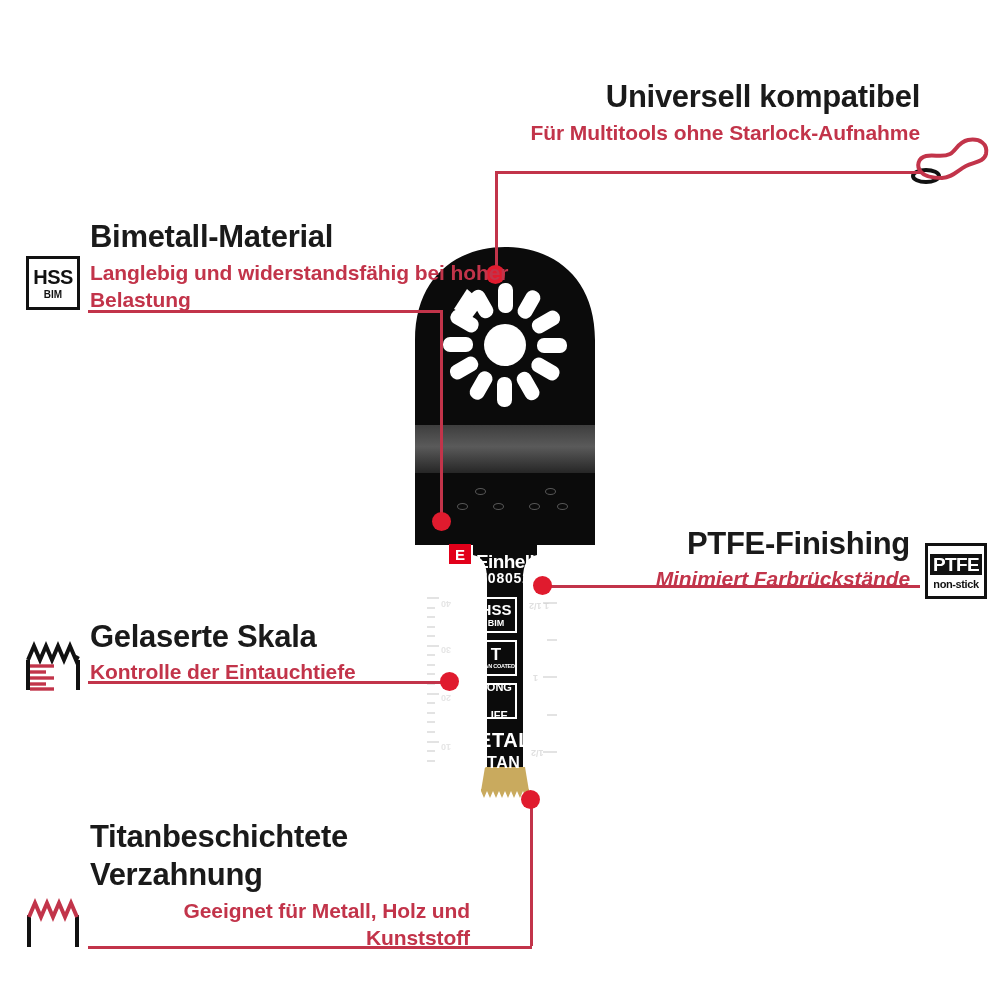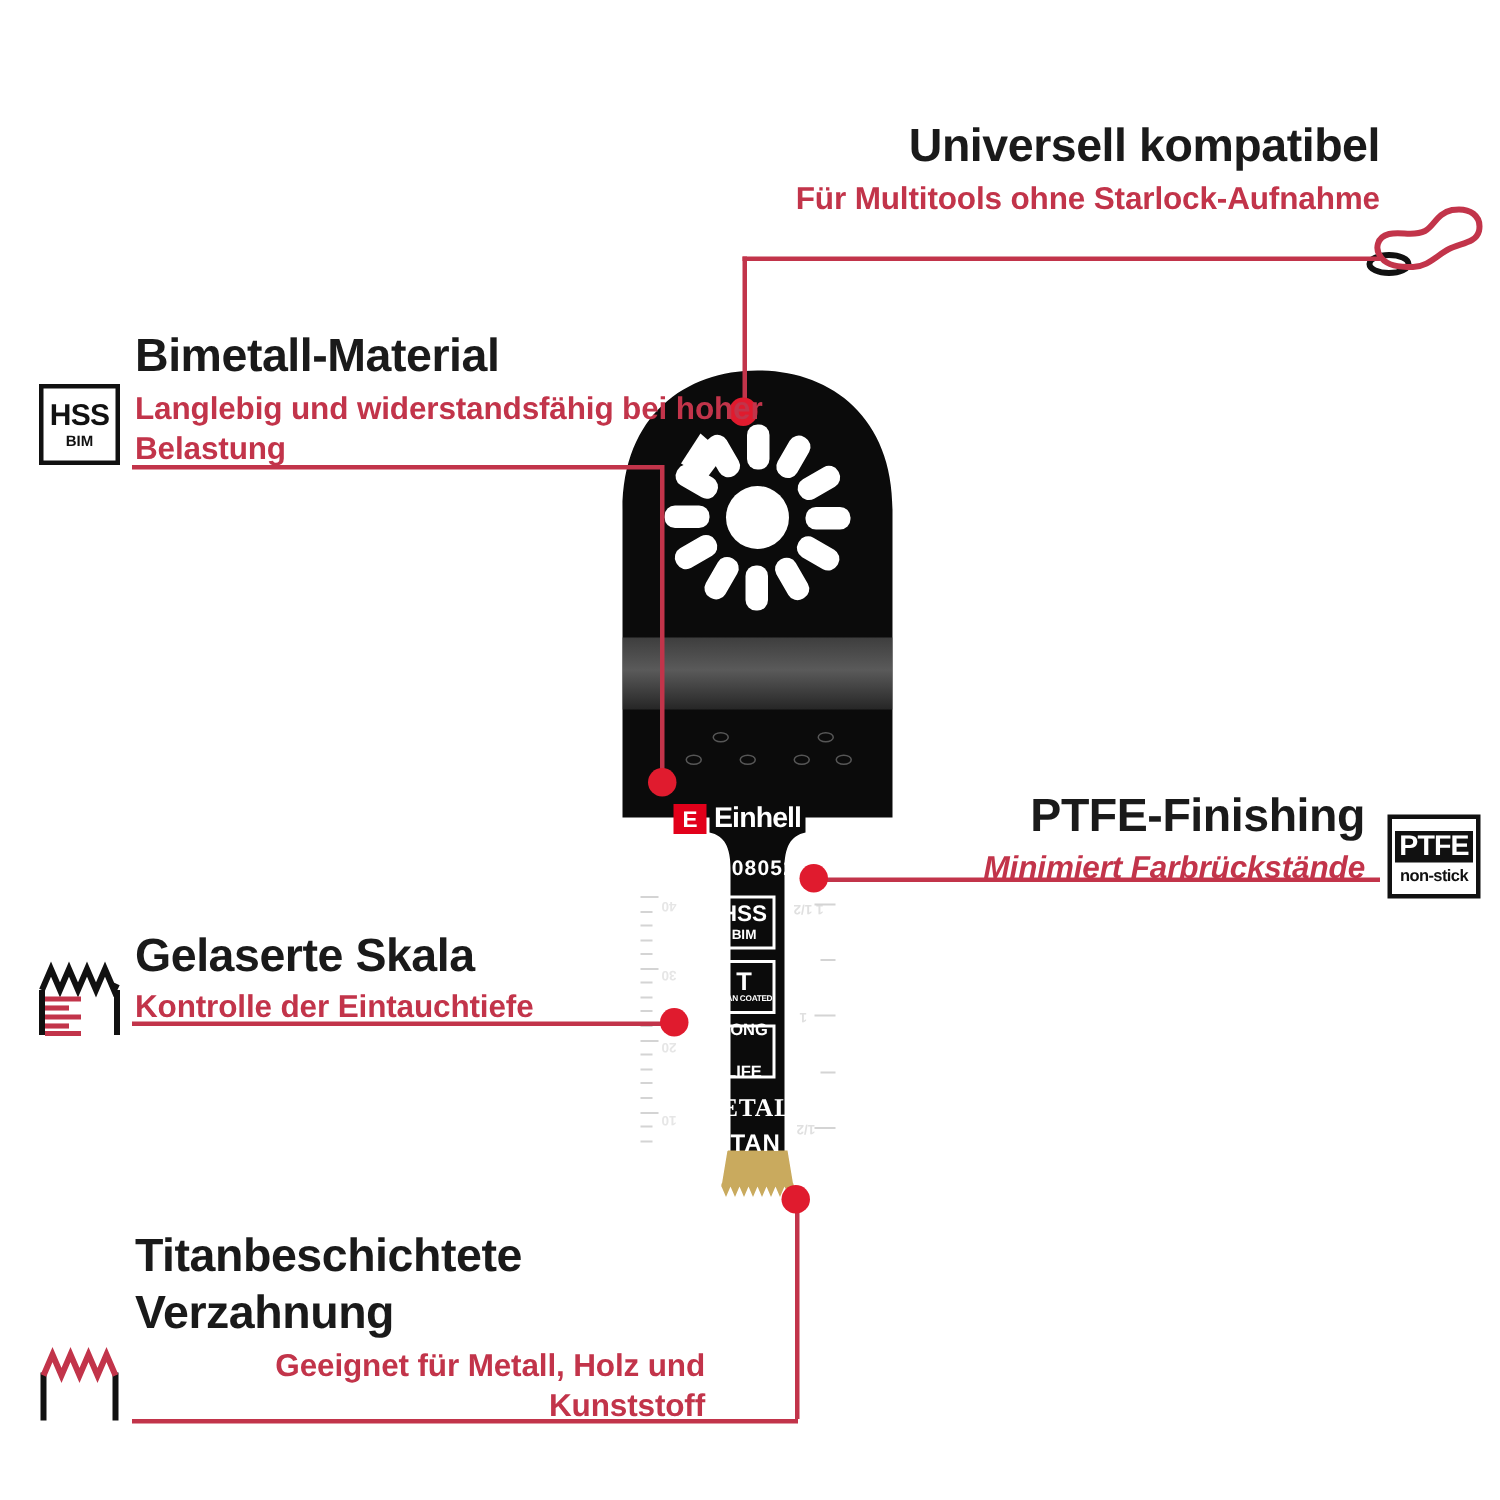--- a/index.html
+++ b/index.html
@@ -129,21 +129,21 @@
   }
   .einhell-logo .mark {
     width: 22px; height: 20px;
     background: #e2001a;
     display: flex; align-items: center; justify-content: center;
     color: #fff; font-weight: bold; font-size: 15px;
     font-family: "Liberation Sans", sans-serif;
   }
   .einhell-logo .wordmark {
     color: #fff; font-weight: bold; font-size: 19px;
-    margin-left: 5px; letter-spacing: -0.6px;
+    margin-left: 5px; letter-spacing: -0.6px; margin-top: 16px;
   }
   .dimple {
     position: absolute;
     width: 11px; height: 7px;
     border-radius: 50%;
     border: 1.2px solid rgba(150,150,150,0.55);
     box-sizing: border-box;
   }
 </style>
 </head>
@@ -235,21 +235,21 @@
     </div>
     <div class="mini-box" style="left:70px; top:395px; width:42px; height:36px;">
       <span style="font-size:17px;line-height:0.9;">T</span>
       <span style="font-size:5.5px;margin-top:2px;letter-spacing:-0.2px;">TITAN COATED</span>
     </div>
     <div class="mini-box" style="left:70px; top:438px; width:42px; height:36px;">
       <span style="font-size:11px;">LONG</span>
       <span style="font-size:11px;margin-top:17px;">LIFE</span>
     </div>
 
-    <div class="blade-txt" style="left:51px; top:484px; width:80px; font-size:17px; letter-spacing:0.6px;font-family:Liberation Serif, serif;">METAL</div>
+    <div class="blade-txt" style="left:51px; top:484px; width:80px; font-size:20px; letter-spacing:0.6px;">METAL</div>
     <div class="blade-txt" style="left:51px; top:509px; width:80px; font-size:16px; letter-spacing:0.6px;">TITAN</div>
 
     <div class="scale-num" style="left:36px; top:354px;">40</div>
     <div class="scale-num" style="left:36px; top:400px;">30</div>
     <div class="scale-num" style="left:36px; top:448px;">20</div>
     <div class="scale-num" style="left:36px; top:497px;">10</div>
 
     <div class="inch-num" style="left:124px; top:356px;">1 1/2</div>
     <div class="inch-num" style="left:128px; top:428px;">1</div>
     <div class="inch-num" style="left:126px; top:503px;">1/2</div>

